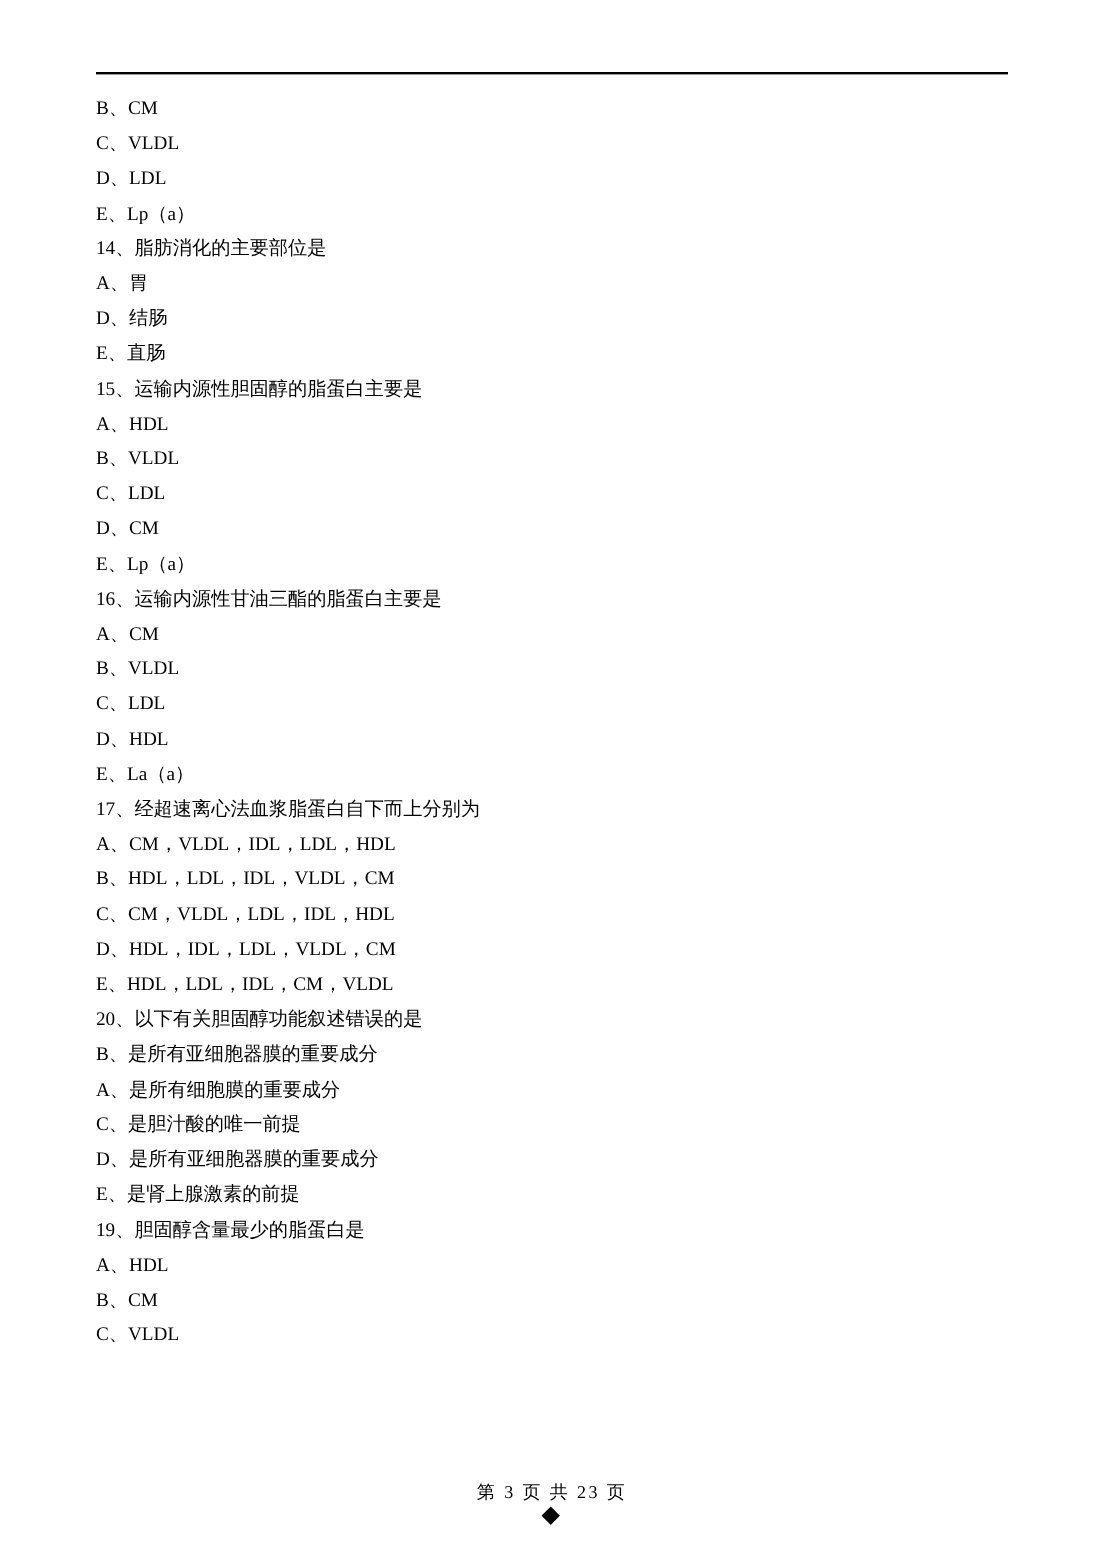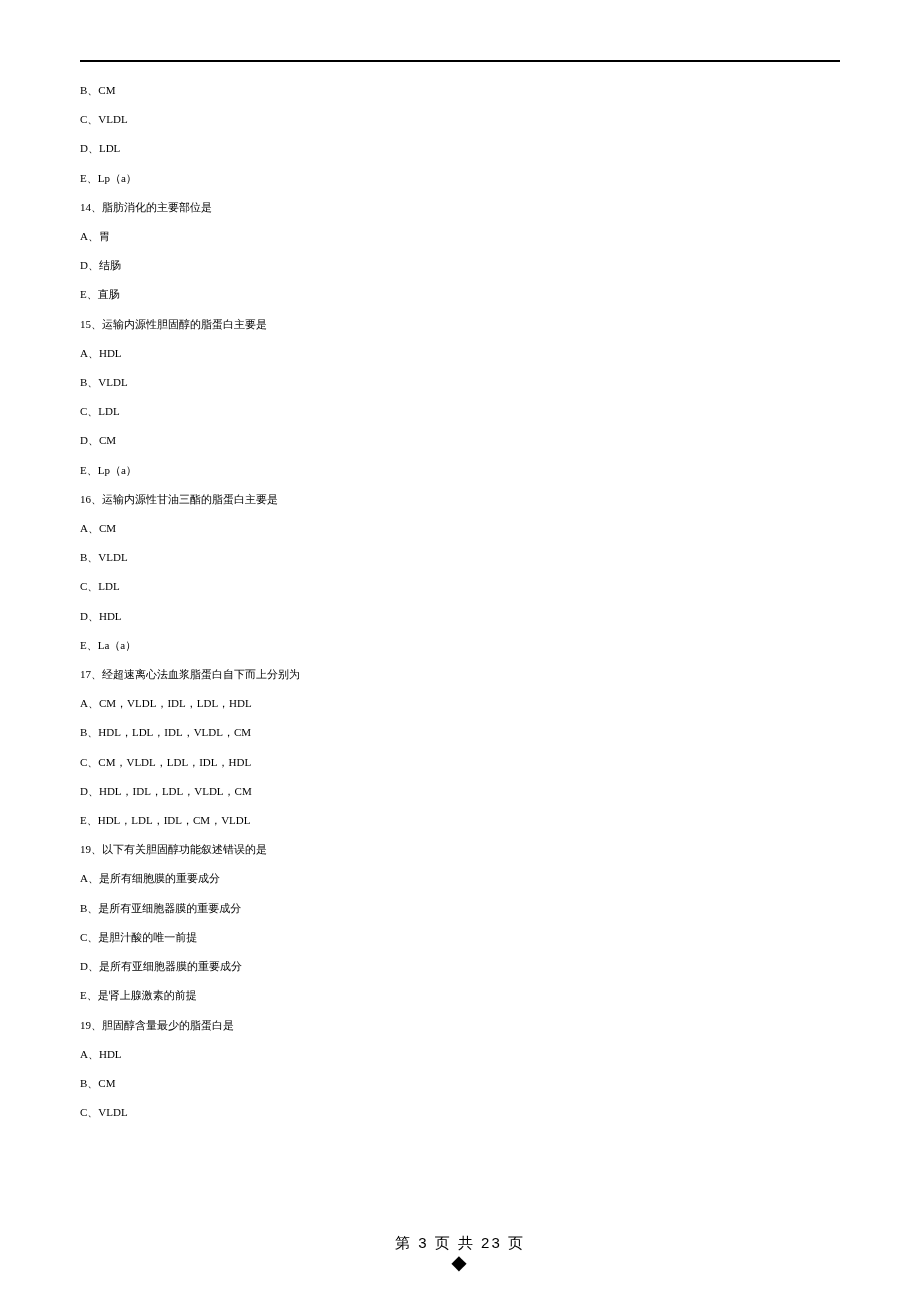--- a/index.html
+++ b/index.html
@@ -15,40 +15,40 @@
   }
   .page {
     padding: 60px 80px 0 80px;
     box-sizing: border-box;
   }
   .rule {
     border-top: 2px solid #000;
     margin: 0 0 14px 0;
   }
   .content {
-    font-size: 11px;
+    font-size: 16px;
     line-height: 29.2px;
   }
   .line {
     white-space: pre;
   }
   .qhead {
     font-weight: normal;
   }
   .opt {
     font-weight: normal;
   }
   .footer {
     position: absolute;
     bottom: 35px;
     width: 100%;
     text-align: center;
     font-size: 15px;
     letter-spacing: 2px;
-    font-family: Liberation Sans, sans-serif;
+    font-family: Liberation Serif, serif;
   }
   .dot {
     text-align: center;
     font-size: 20px;
     line-height: 10px;
     margin-top: 4px;
   }
 </style>
 </head>
 <body>
@@ -81,23 +81,23 @@
     <div class="line opt">D、HDL</div>
     <div class="line opt">E、La（a）</div>
 
     <div class="line qhead">17、经超速离心法血浆脂蛋白自下而上分别为</div>
     <div class="line opt">A、CM，VLDL，IDL，LDL，HDL</div>
     <div class="line opt">B、HDL，LDL，IDL，VLDL，CM</div>
     <div class="line opt">C、CM，VLDL，LDL，IDL，HDL</div>
     <div class="line opt">D、HDL，IDL，LDL，VLDL，CM</div>
     <div class="line opt">E、HDL，LDL，IDL，CM，VLDL</div>
 
-    <div class="line qhead">19、以下有关胆固醇功能叙述错误的是</div>
+    <div class="line qhead">20、以下有关胆固醇功能叙述错误的是</div>
+    <div class="line opt">B、是所有亚细胞器膜的重要成分</div>
     <div class="line opt">A、是所有细胞膜的重要成分</div>
-    <div class="line opt">B、是所有亚细胞器膜的重要成分</div>
     <div class="line opt">C、是胆汁酸的唯一前提</div>
     <div class="line opt">D、是所有亚细胞器膜的重要成分</div>
     <div class="line opt">E、是肾上腺激素的前提</div>
 
     <div class="line qhead">19、胆固醇含量最少的脂蛋白是</div>
     <div class="line opt">A、HDL</div>
     <div class="line opt">B、CM</div>
     <div class="line opt">C、VLDL</div>
 
   </div>

